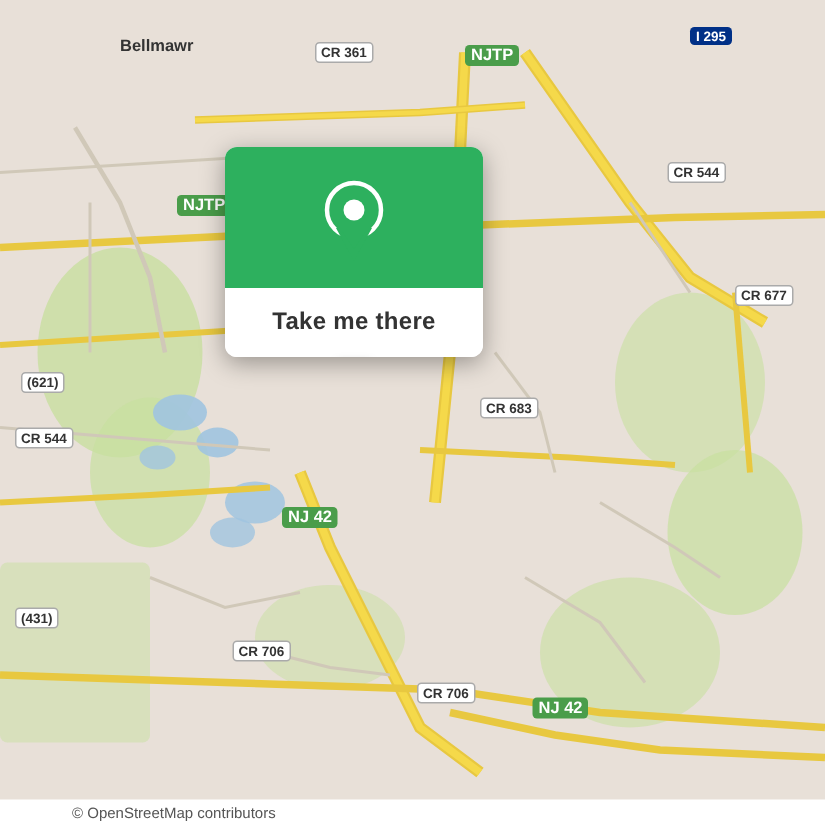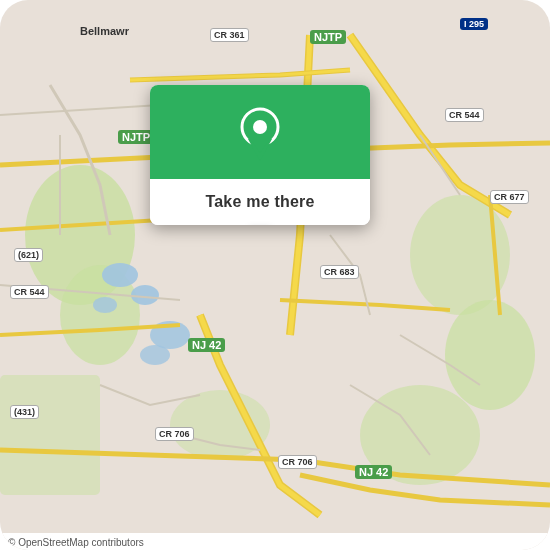--- a/index.html
+++ b/index.html
@@ -3,21 +3,20 @@
   <meta charset="utf-8">
   <style>
     * { margin: 0; padding: 0; box-sizing: border-box; }
     body { width: 550px; height: 550px; overflow: hidden; font-family: Arial, sans-serif; position: relative; }
 
     #map-container {
       width: 550px;
       height: 550px;
       position: relative;
       overflow: hidden;
-      border-radius: 28px;
     }
 
     
     #map-bg {
       width: 100%;
       height: 100%;
       position: absolute;
       top: 0; left: 0;
       background-color: #e8e0d8;
     }
@@ -26,23 +25,23 @@
     #map-svg {
       position: absolute;
       top: 0; left: 0;
       width: 100%;
       height: 100%;
     }
 
     
     #popup-card {
       position: absolute;
-      top: 85px;
+      top: 98px;
       left: 150px;
-      width: 220px;
+      width: 172px;
       background: #ffffff;
       border-radius: 8px;
       box-shadow: 0 4px 16px rgba(0,0,0,0.35);
       display: flex;
       flex-direction: column;
       align-items: center;
       overflow: hidden;
       z-index: 10;
     }
 
@@ -83,20 +82,21 @@
     }
 
     
     #bottom-bar {
       position: absolute;
       bottom: 0;
       left: 0;
       width: 100%;
       background: #ffffff;
       z-index: 20;
+      padding-left: 40px;
     }
 
     #attribution-row {
       padding: 4px 8px 2px 8px;
       font-size: 10px;
       color: #555;
     }
 
     #location-row {
       padding: 6px 12px 10px 12px;

